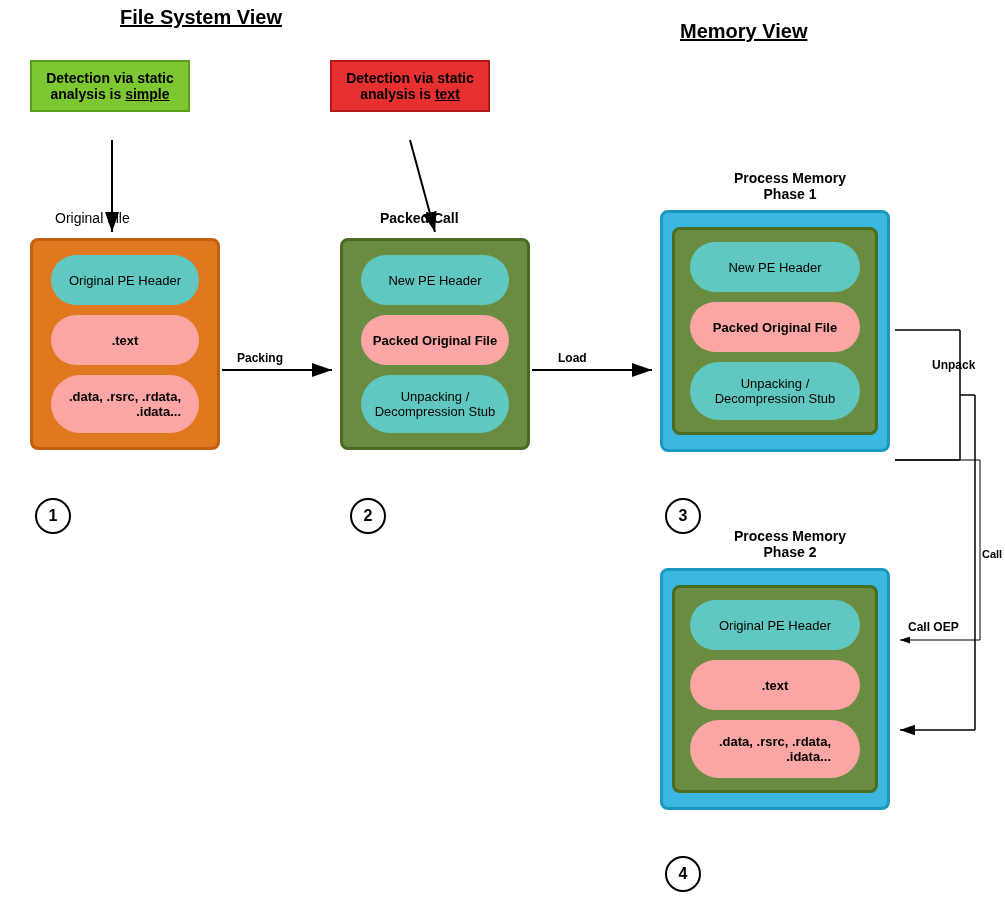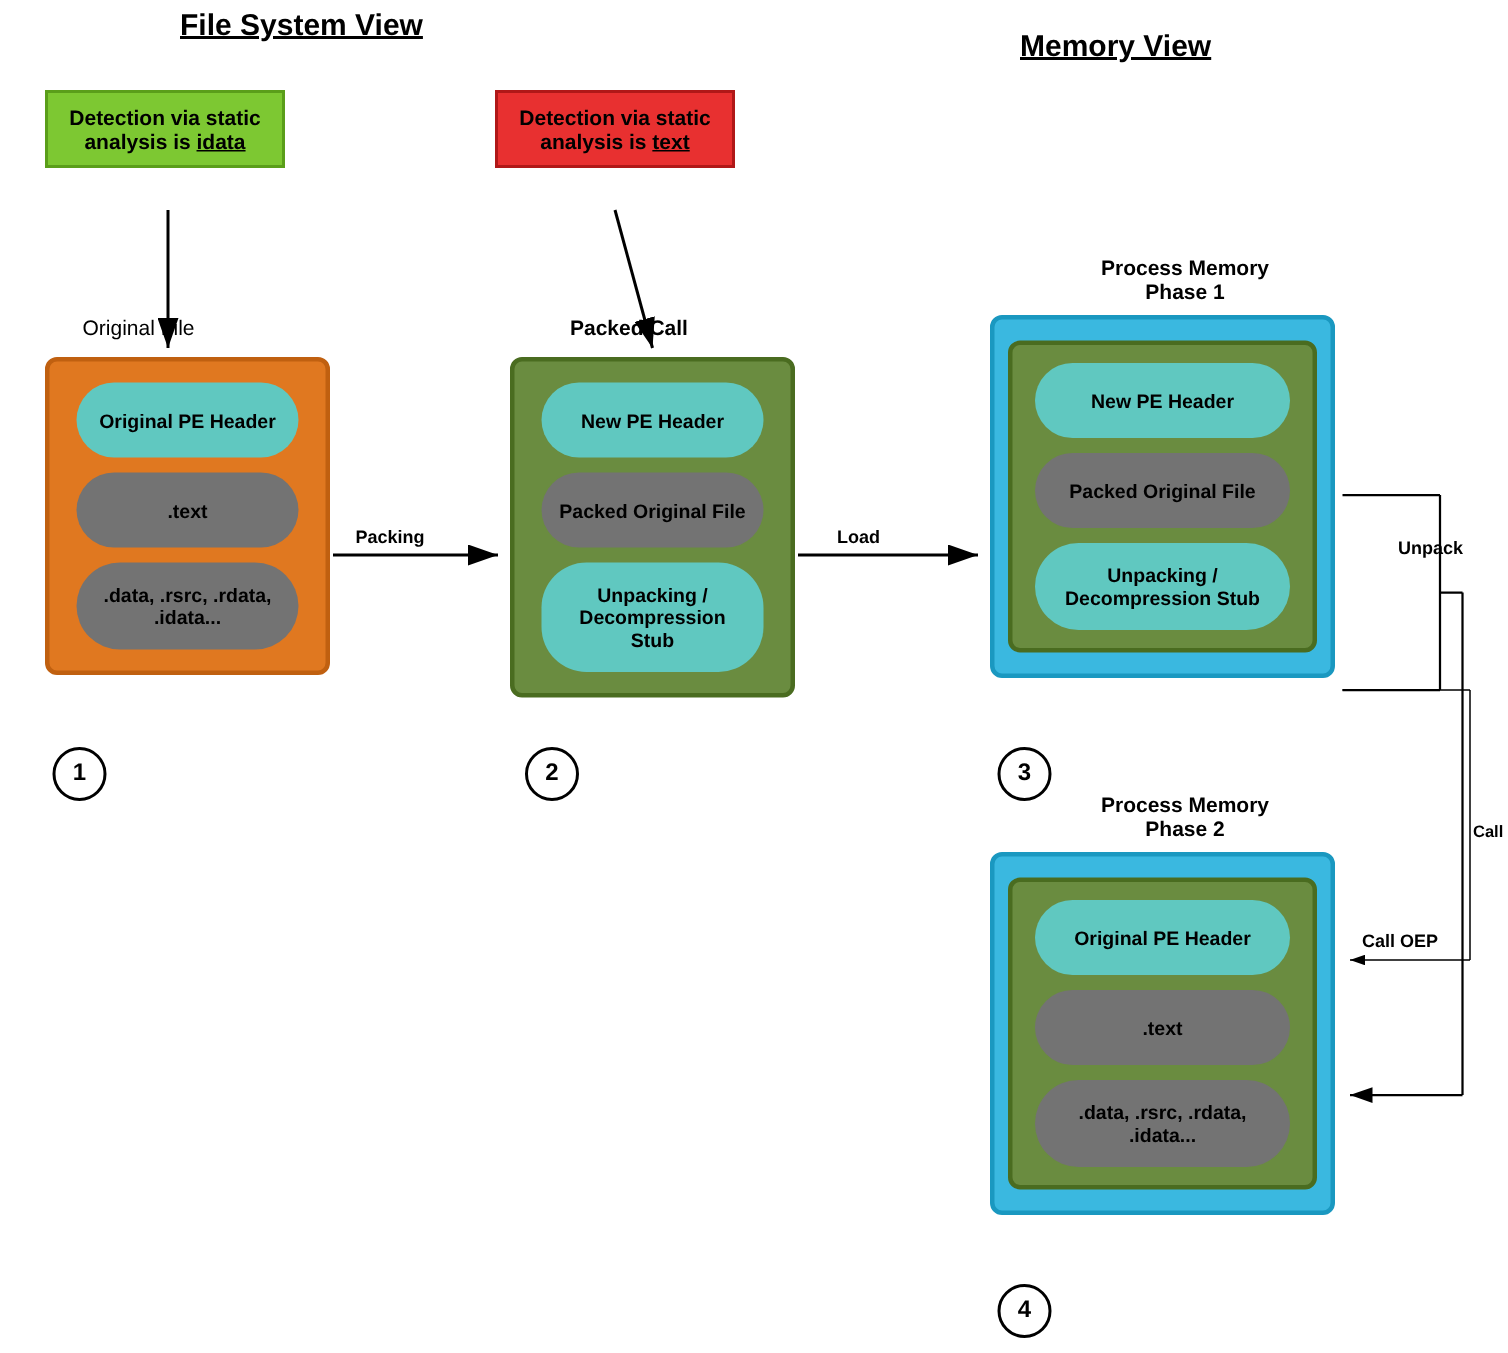--- a/index.html
+++ b/index.html
@@ -76,33 +76,33 @@
       align-items: center;
     }
 
     .inner-teal {
       background: #60c8c0;
       border-radius: 30px;
       padding: 14px 10px;
       width: 148px;
       text-align: center;
       font-size: 13px;
-      font-weight: bold;
+      font-weight: normal;
       color: #000;
       min-height: 50px;
       display: flex;
       align-items: center;
       justify-content: center;
     }
     .inner-green {
-      background: #737373;
+      background: #fca5a5;
       border-radius: 30px;
       padding: 14px 10px;
       width: 148px;
-      text-align: center;
+      text-align: right;
       font-size: 13px;
       font-weight: bold;
       color: #000;
       min-height: 50px;
       display: flex;
       align-items: center;
       justify-content: center;
     }
 
     
@@ -256,21 +256,21 @@
       align-items: center;
     }
   </style>
 </head>
 <body>
 
 <div class="section-title fs-title">File System View</div>
 <div class="section-title mv-title">Memory View</div>
 
 <div class="badge-green badge-green-pos">
-  <span>Detection via static<br>analysis is <u>idata</u></span>
+  <span>Detection via static<br>analysis is <u>simple</u></span>
 </div>
 <div class="badge-red badge-red-pos">
   <span>Detection via static<br>analysis is <u>text</u></span>
 </div>
 
 <div class="block1-label">Original File</div>
 <div class="block1 file-outer-orange" style="width:190px;">
   <div class="inner-teal">Original PE Header</div>
   <div class="inner-green">.text</div>
   <div class="inner-green">.data, .rsrc, .rdata,<br>.idata...</div>

